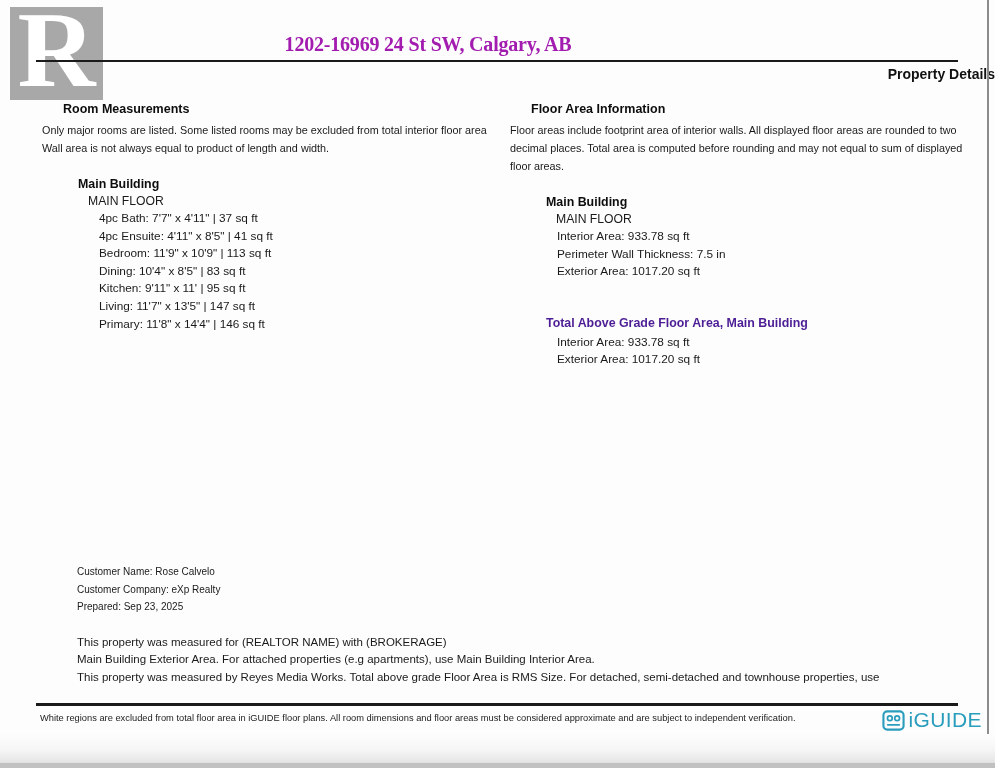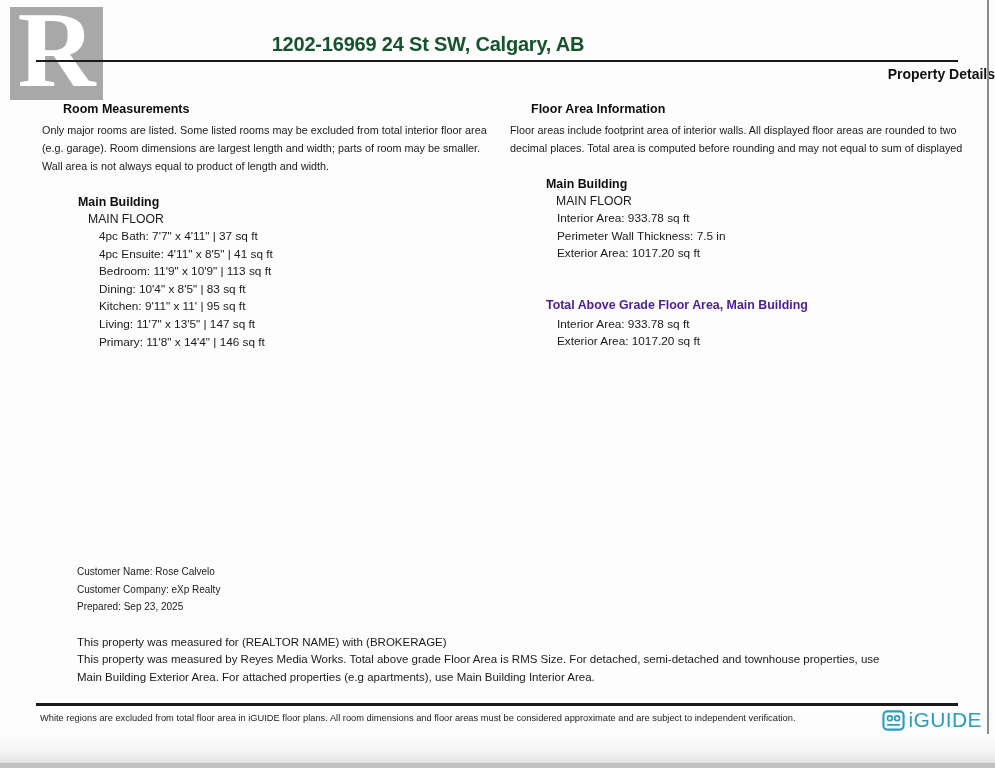--- a/index.html
+++ b/index.html
@@ -12,21 +12,21 @@
   .wm-r { position:absolute; left:50%; top:50%; transform:translate(-50%,-54%);
           font-family:"Liberation Serif","DejaVu Serif",serif; font-weight:bold; font-size:108px;
           color:#ffffff; line-height:1; }
   .wm-text { position:absolute; left:5px; top:101px; z-index:1;
              font-size:25px; font-weight:bold; letter-spacing:1px;
              color:rgba(255,255,255,0.05); -webkit-text-stroke:1.3px #9e9e9e; }
   .wm-reg { font-size:11px; vertical-align:14px; letter-spacing:0; }
 
   
   .title { position:absolute; top:33px; left:0; width:856px; text-align:center;
-           font-size:20px; font-weight:bold; color:#14532d; letter-spacing:-0.2px; z-index:3; }
+           font-size:20px; font-weight:bold; color:#a21caf; letter-spacing:-0.2px; z-index:3;font-family:Liberation Serif, serif; }
   .title-rule { position:absolute; top:60px; left:36px; width:922px; height:2px; background:#1a1a1a; z-index:2; }
   .subtitle { position:absolute; top:66px; left:0; width:995px; text-align:right;
               font-size:14px; font-weight:bold; color:#111; z-index:3; }
 
   
   .col { position:absolute; top:102px; z-index:3; }
   .col-left  { left:42px;  width:460px; }
   .col-right { left:510px; width:470px; }
   .sec-heading { font-size:12.5px; font-weight:bold; color:#0d0d0d; margin-bottom:5px;padding-left:21px; }
   .note-line { font-size:10.8px; line-height:18px; white-space:nowrap; }
@@ -68,21 +68,20 @@
   </div>
 
   <div class="title">1202-16969 24 St SW, Calgary, AB</div>
   <div class="title-rule"></div>
   <div class="subtitle">Property Details</div>
 
   <div class="col col-left">
     <div class="sec-heading">Room Measurements</div>
     <div class="note">
       <div class="note-line">Only major rooms are listed. Some listed rooms may be excluded from total interior floor area</div>
-      <div class="note-line">(e.g. garage). Room dimensions are largest length and width; parts of room may be smaller.</div>
       <div class="note-line">Wall area is not always equal to product of length and width.</div>
     </div>
     <div class="bldg">
       <div class="bldg-name">Main Building</div>
       <div class="floor-name">MAIN FLOOR</div>
       <div class="items">
         <div class="item">4pc Bath: 7'7" x 4'11" | 37 sq ft</div>
         <div class="item">4pc Ensuite: 4'11" x 8'5" | 41 sq ft</div>
         <div class="item">Bedroom: 11'9" x 10'9" | 113 sq ft</div>
         <div class="item">Dining: 10'4" x 8'5" | 83 sq ft</div>
@@ -91,20 +90,21 @@
         <div class="item">Primary: 11'8" x 14'4" | 146 sq ft</div>
       </div>
     </div>
   </div>
 
   <div class="col col-right">
     <div class="sec-heading">Floor Area Information</div>
     <div class="note">
       <div class="note-line">Floor areas include footprint area of interior walls. All displayed floor areas are rounded to two</div>
       <div class="note-line">decimal places. Total area is computed before rounding and may not equal to sum of displayed</div>
+      <div class="note-line">floor areas.</div>
     </div>
     <div class="bldg">
       <div class="bldg-name">Main Building</div>
       <div class="floor-name">MAIN FLOOR</div>
       <div class="items sub-items">
         <div class="item">Interior Area: 933.78 sq ft</div>
         <div class="item">Perimeter Wall Thickness: 7.5 in</div>
         <div class="item">Exterior Area: 1017.20 sq ft</div>
       </div>
     </div>
@@ -118,22 +118,22 @@
   </div>
 
   <div class="customer">
     <div>Customer Name: Rose Calvelo</div>
     <div>Customer Company: eXp Realty</div>
     <div>Prepared: Sep 23, 2025</div>
   </div>
 
   <div class="disclaimer">
     <div>This property was measured for (REALTOR NAME) with (BROKERAGE)</div>
+    <div>Main Building Exterior Area. For attached properties (e.g apartments), use Main Building Interior Area.</div>
     <div>This property was measured by Reyes Media Works. Total above grade Floor Area is RMS Size. For detached, semi-detached and townhouse properties, use</div>
-    <div>Main Building Exterior Area. For attached properties (e.g apartments), use Main Building Interior Area.</div>
   </div>
 
   <div class="footer-rule"></div>
   <div class="footer-note">White regions are excluded from total floor area in iGUIDE floor plans. All room dimensions and floor areas must be considered approximate and are subject to independent verification.</div>
   <div class="iguide">
     <span style="display:inline-flex;">
       <svg width="23" height="23" viewBox="0 0 24 24" fill="none">
         <rect x="1.5" y="2.5" width="21" height="19" rx="4" stroke="#2a9dbd" stroke-width="2.2"></rect>
         <circle cx="8.2" cy="9.6" r="2.5" stroke="#2a9dbd" stroke-width="1.8"></circle>
         <circle cx="15.8" cy="9.6" r="2.5" stroke="#2a9dbd" stroke-width="1.8"></circle>

